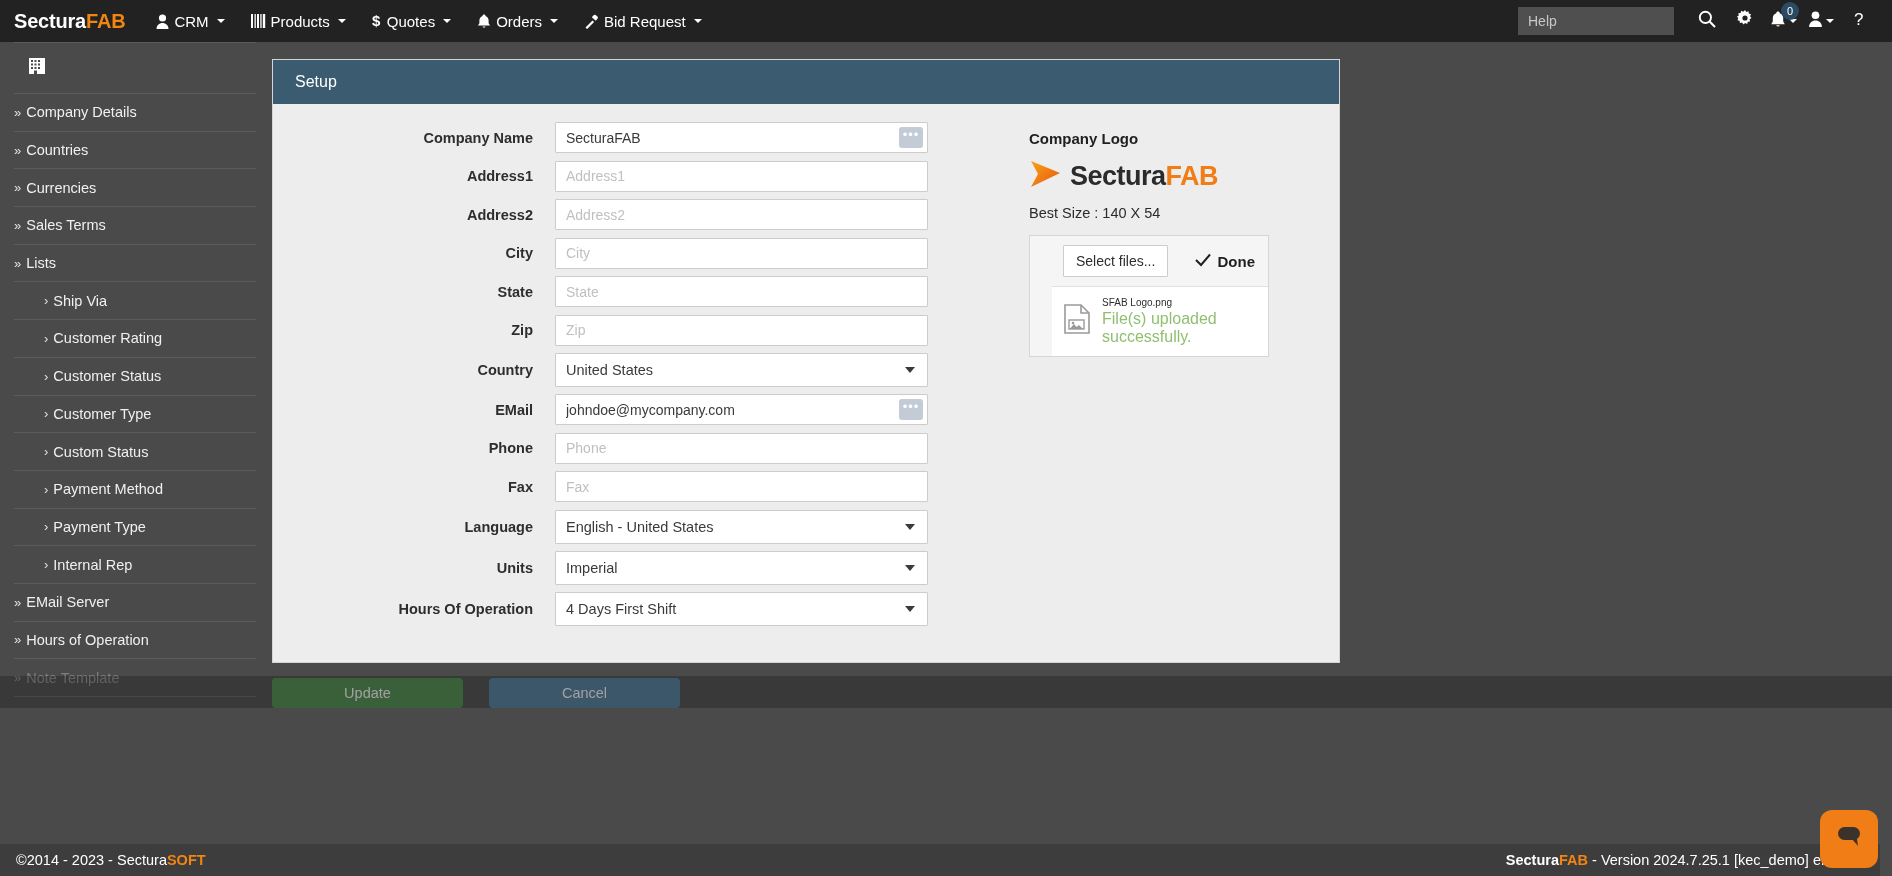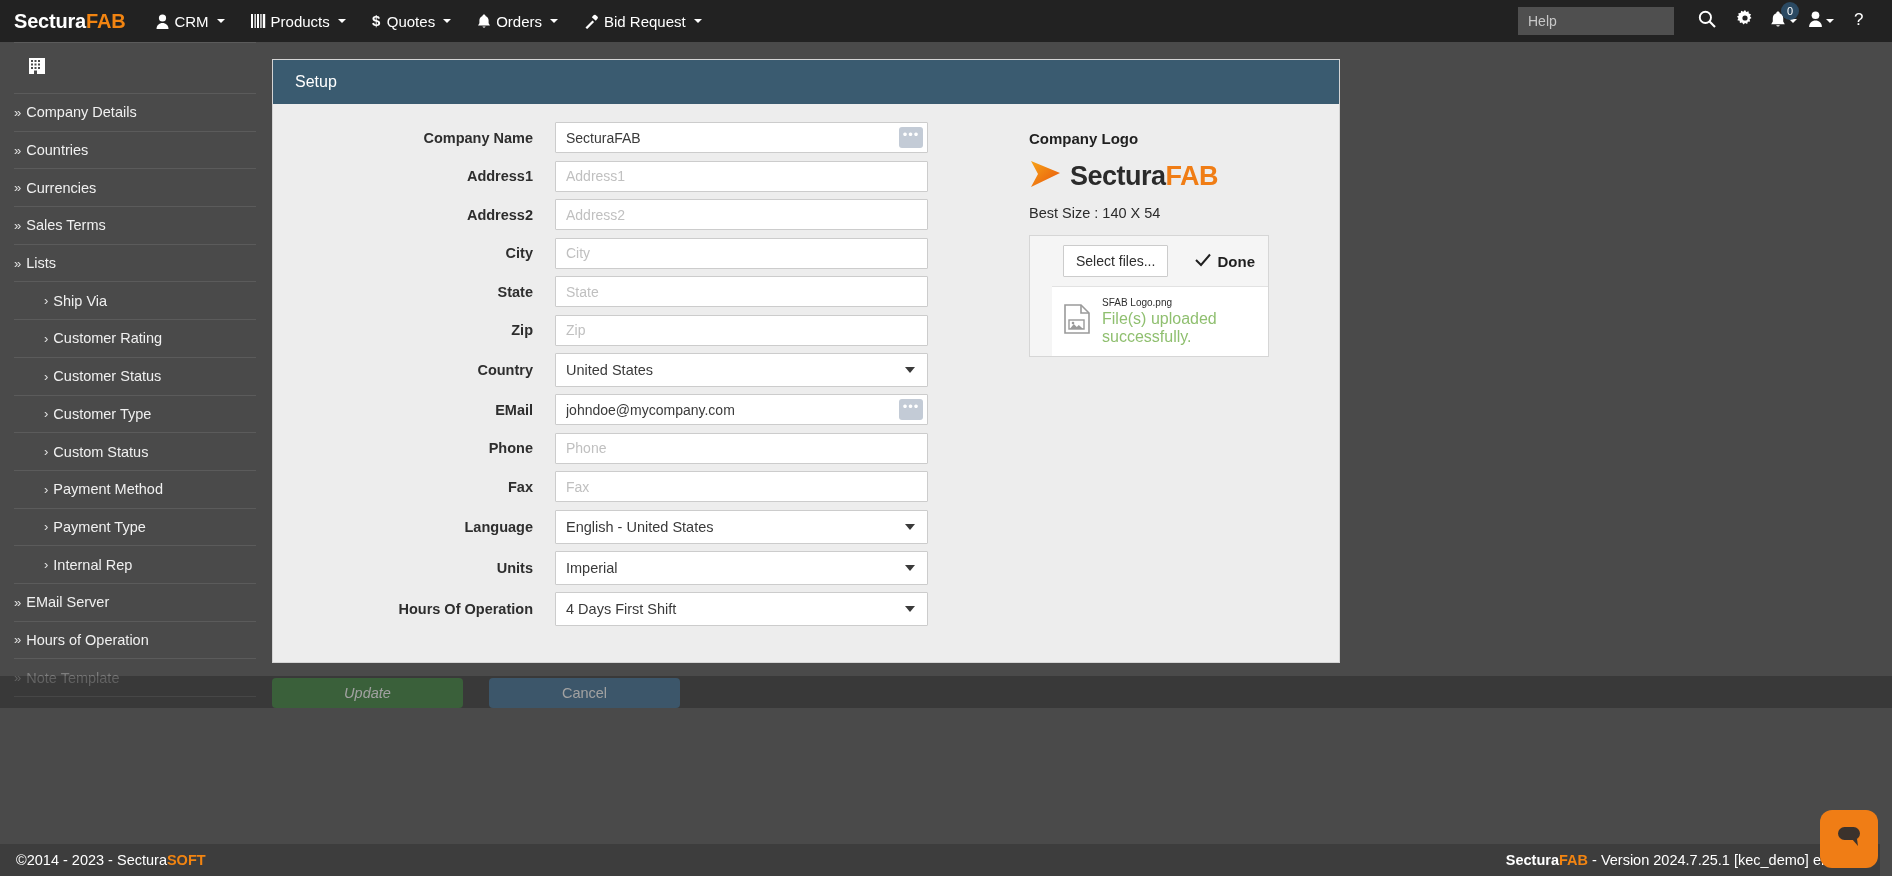--- a/index.html
+++ b/index.html
@@ -179,21 +179,21 @@
   
   .btn-row {
     position: absolute; top: 678px; left: 272px;
     width: 1068px; height: 34px; display: flex; gap: 26px;
   }
   .btn {
     width: 191px; height: 30px; border: none; border-radius: 4px;
     font-size: 14.5px; font-family: "Liberation Sans", sans-serif;
     color: #cfcfcf; cursor: pointer;
   }
-  .btn-update { background: #4b7c4b; font-style: italic; }
+  .btn-update { background: #4b7c4b; }
   .btn-cancel { background: #4e6f88; }
 
   
   .scrim {
     position: absolute; left: 0; top: 676px;
     width: 1892px; height: 32px;
     background: rgba(0,0,0,0.22);
     pointer-events: none;
   }
 

